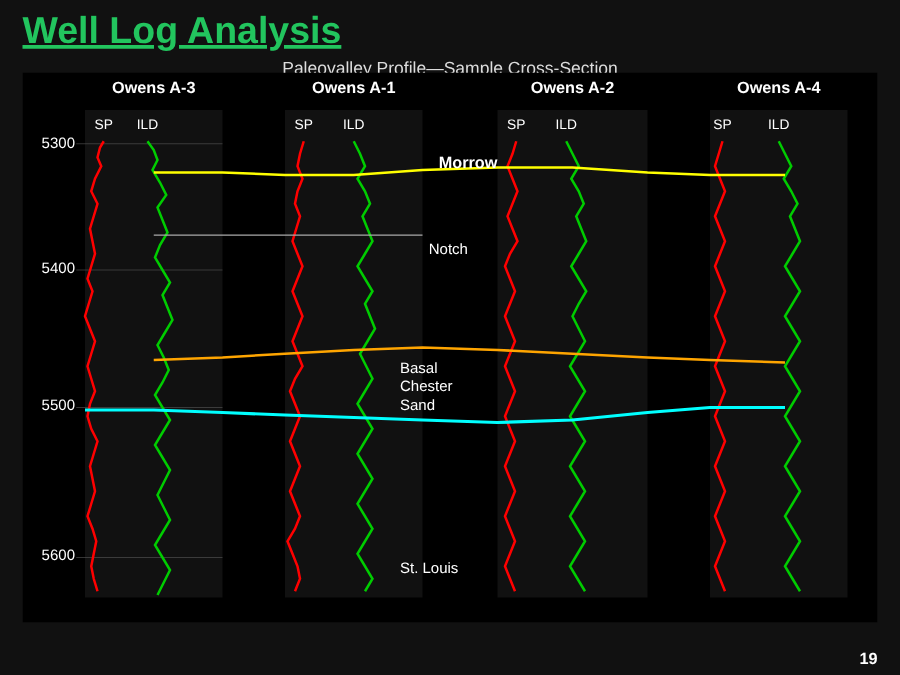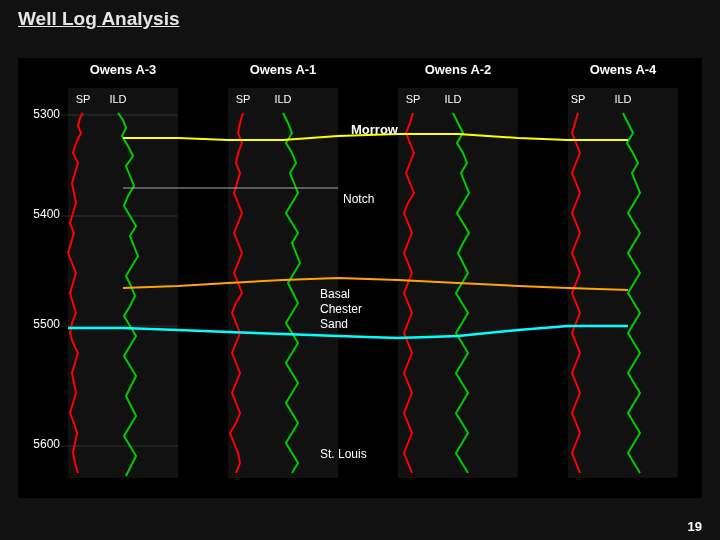--- a/index.html
+++ b/index.html
@@ -13,22 +13,22 @@
     }
 
     .page {
       width: 720px;
       height: 540px;
       background: #111;
       position: relative;
     }
 
     .title {
-      color: #e5e5e5;
-      font-size: 19px;
+      color: #22c55e;
+      font-size: 30px;
       font-weight: bold;
       text-decoration: underline;
       padding: 8px 18px 2px 18px;
     }
 
     .subtitle {
       color: #dddddd;
       font-size: 14px;
       text-align: center;
       margin-top: 2px;
@@ -53,20 +53,21 @@
       height: 440px;
     }
 
   </style>
 </head>
 <body>
 
 <div class="page">
 
   <div class="title">Well Log Analysis</div>
+  <div class="subtitle">Paleovalley Profile—Sample Cross-Section</div>
 
   <div class="section-container">
     <svg width="684" height="440">
 
       <rect x="0" y="0" width="684" height="440" fill="#000"></rect>
 
       <rect x="50" y="30" width="110" height="390" fill="#111"></rect>
       <rect x="210" y="30" width="110" height="390" fill="#111"></rect>
       <rect x="380" y="30" width="120" height="390" fill="#111"></rect>
       <rect x="550" y="30" width="110" height="390" fill="#111"></rect>

